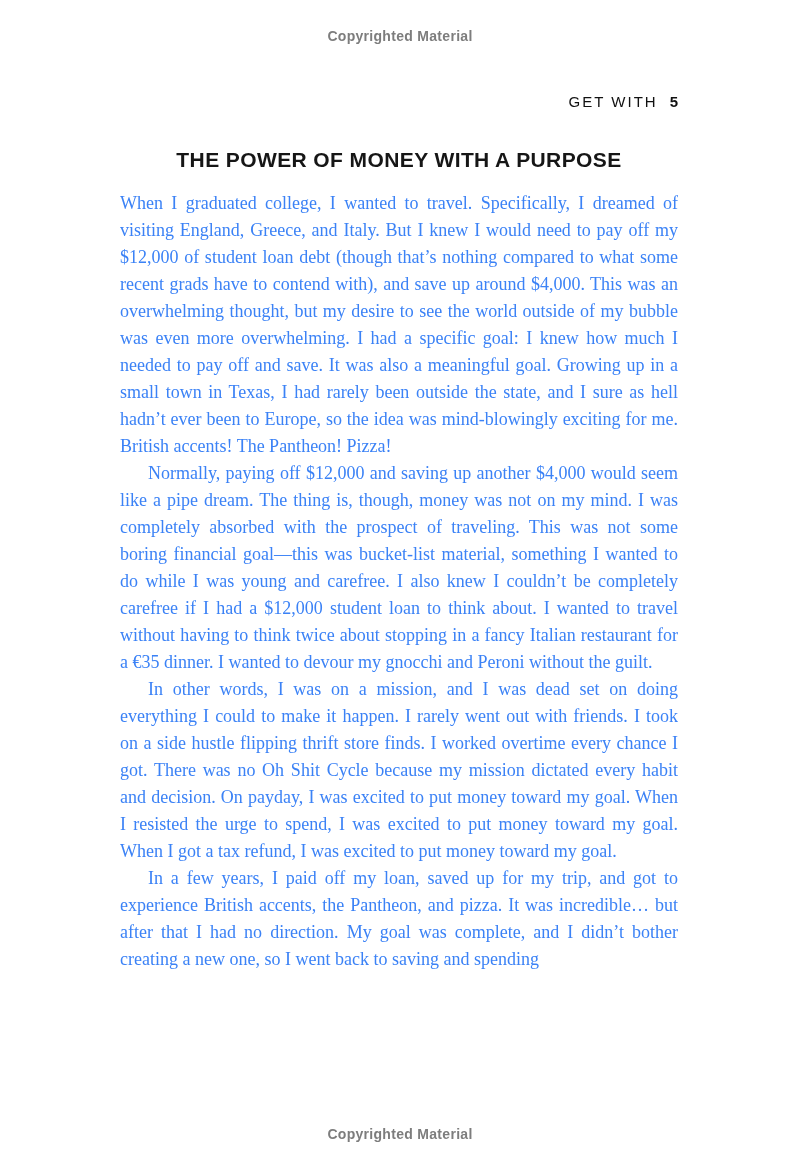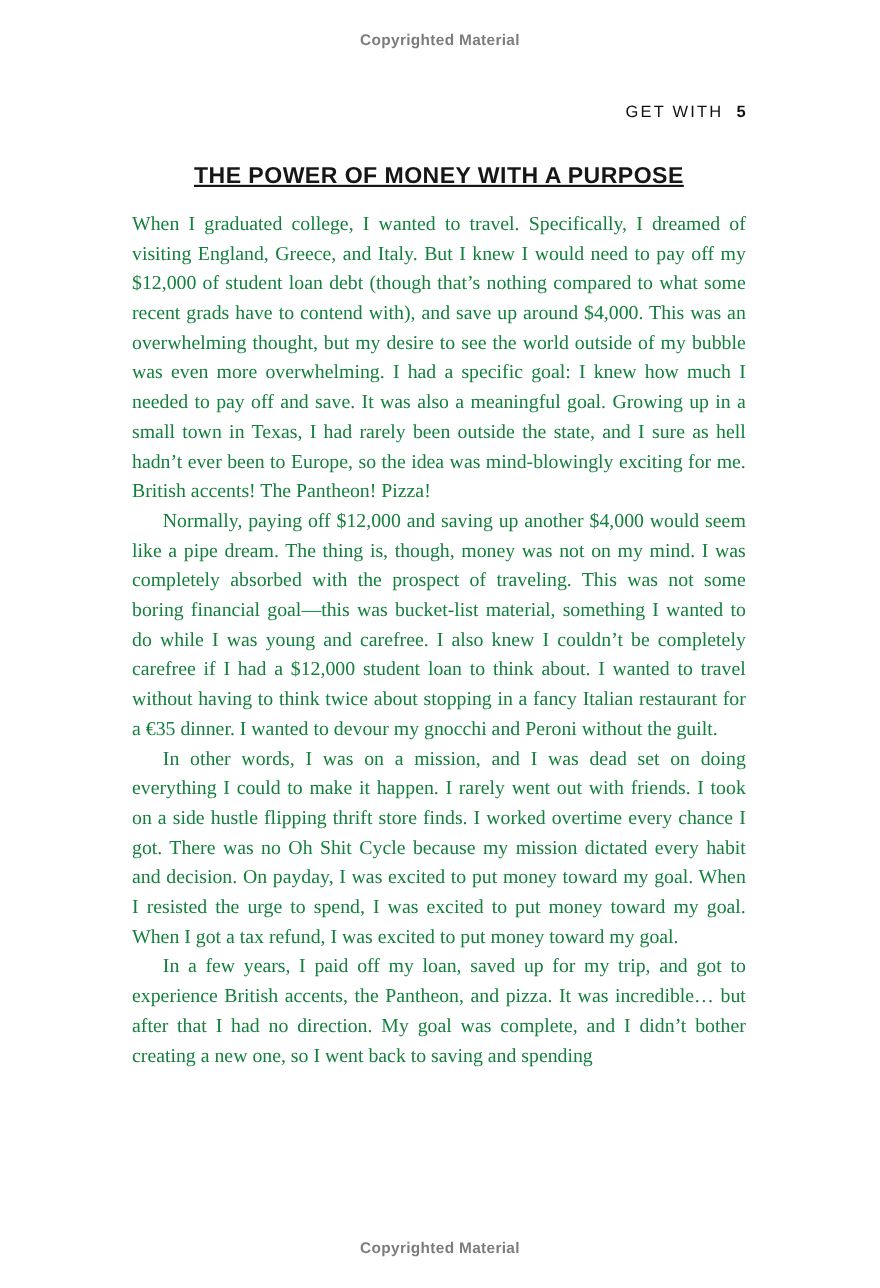--- a/index.html
+++ b/index.html
@@ -54,31 +54,30 @@
     top: 148px;
     left: 0;
     width: 558px;
     text-align: center;
     font-family: "Liberation Sans", "DejaVu Sans", sans-serif;
     font-size: 21px;
     font-weight: bold;
     letter-spacing: 0.4px;
     color: #161616;
     white-space: nowrap;
-    text-decoration: underline;
   }
   .body-text {
     position: absolute;
     top: 190px;
     left: 0;
     width: 558px;
     font-size: 18px;
     line-height: 27px;
     text-align: justify;
-    color: #15803d;
+    color: #3b82f6;
   }
   .body-text p { text-indent: 28px; }
   .body-text p.first { text-indent: 0; }
 </style>
 </head>
 <body>
 
 <div class="page">
 
   <div class="copyright top">Copyrighted Material</div>

